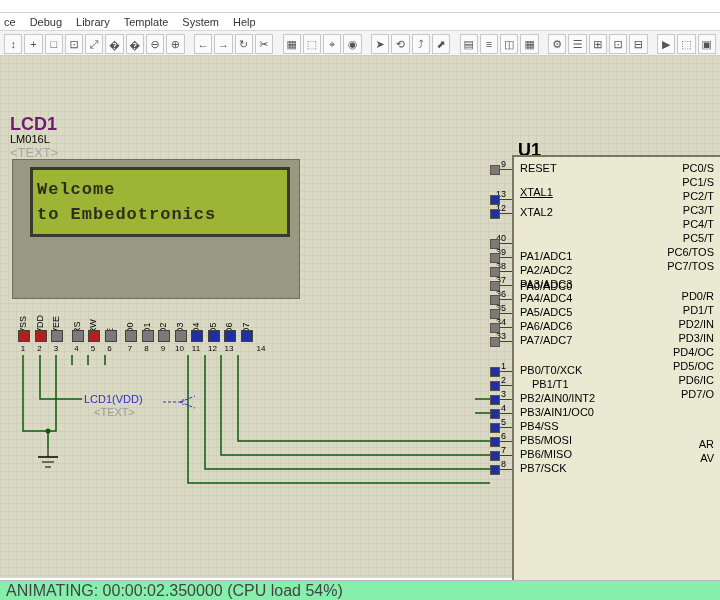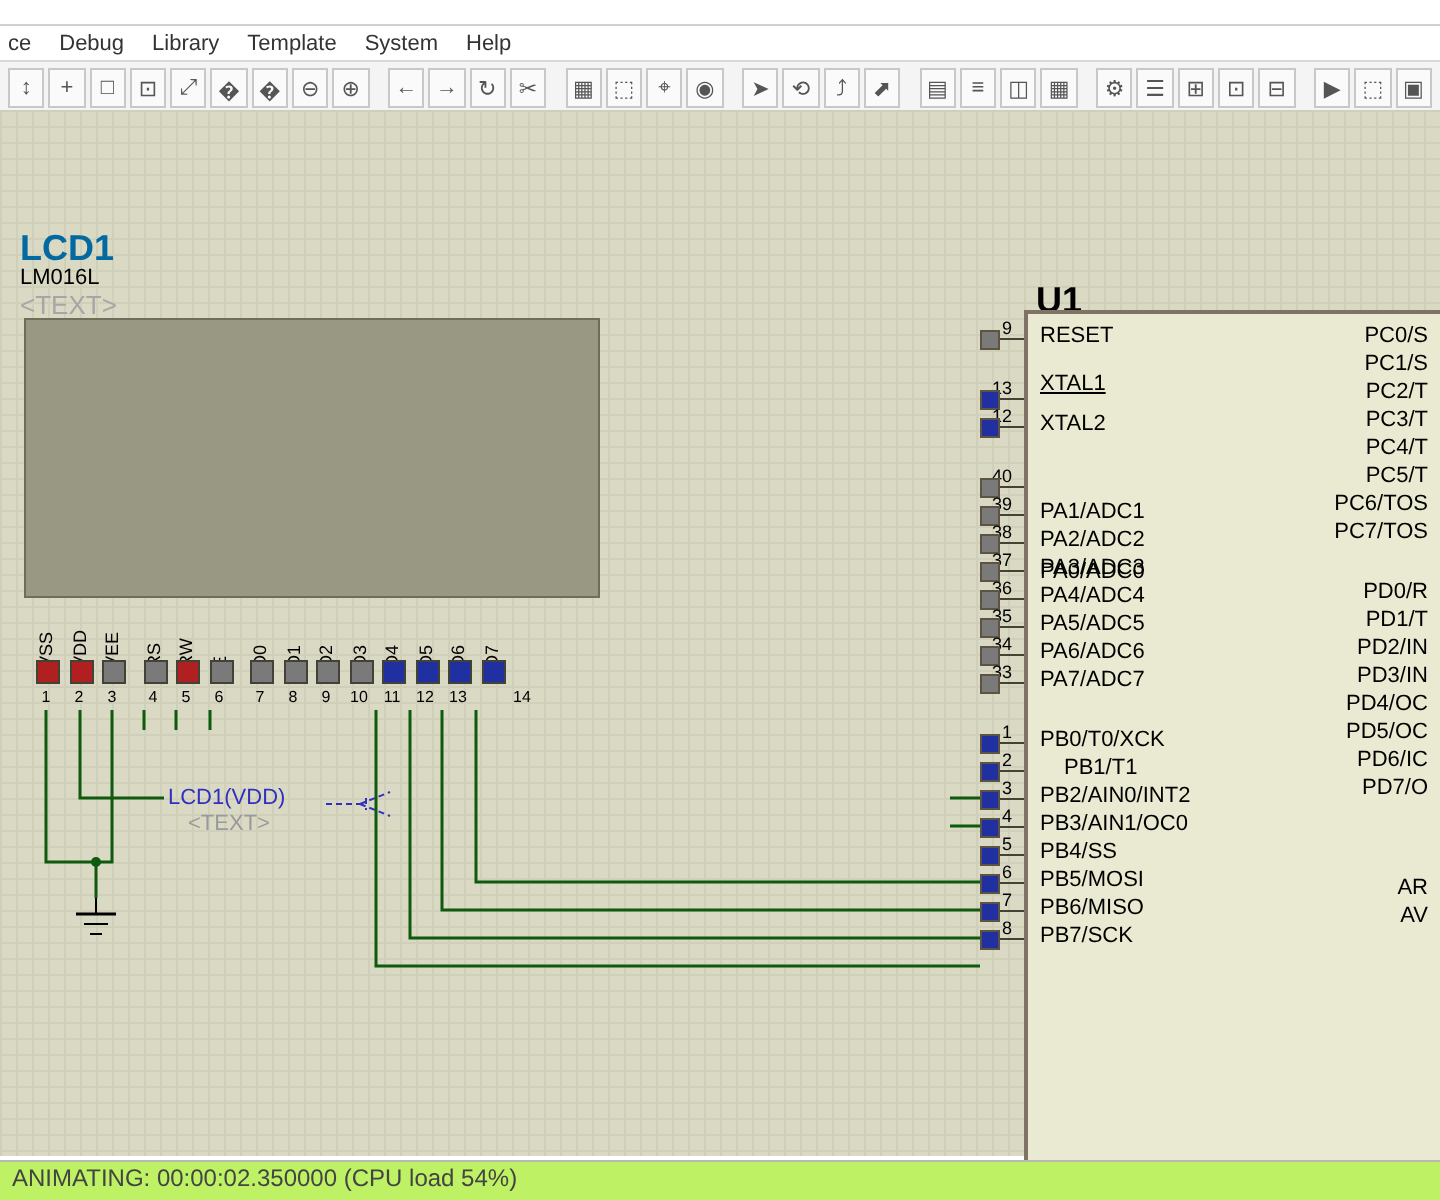--- a/index.html
+++ b/index.html
@@ -7,24 +7,24 @@
 .titlebar{height:12px;background:#fff;border-bottom:1px solid #d0d0d0}
 .menubar{height:17px;background:#fff;color:#333;padding:0 4px;display:flex;gap:14px;align-items:center}
 .menubar span{cursor:default}
 .toolbar-wrap{height:26px;background:#f4f4f4;border-top:1px solid #d8d8d8;border-bottom:1px solid #b8b8b8;display:flex;align-items:center;padding:0 4px;gap:2px}
 .tbtn{width:18px;height:18px;border:1px solid #c8c8c8;background:#fafafa;display:inline-flex;align-items:center;justify-content:center;font-size:11px;color:#555}
 .tsep{width:6px}
 .canvas{position:absolute;left:0;top:55px;right:0;bottom:22px;background:#dad9c4}
 .grid{position:absolute;inset:0;
  background-image:linear-gradient(#d0cfba 1px,transparent 1px),linear-gradient(90deg,#d0cfba 1px,transparent 1px),linear-gradient(#c6c5b0 1px,transparent 1px),linear-gradient(90deg,#c6c5b0 1px,transparent 1px);
  background-size:8px 8px,8px 8px,40px 40px,40px 40px}
-.statusbar{position:absolute;left:0;right:0;bottom:0;height:17px;background:#bef264;border-top:1px solid #b8b8b8;font-size:12px;color:#444;padding:1px 6px}
+.statusbar{position:absolute;left:0;right:0;bottom:0;height:17px;background:#86efac;border-top:1px solid #b8b8b8;font-size:16px;color:#444;padding:1px 6px}
 
 .lcd-wrap{position:absolute;left:10px;top:60px}
-.lcd-label{font:700 18px/1 Arial;color:#0369a1}
+.lcd-label{font:700 18px/1 Arial;color:#701a75}
 .lcd-sub{font:11px Arial;color:#000}
 .lcd-txt{font:13px Arial;color:#a6a6a6}
 .lcd-body{position:absolute;left:12px;top:104px;width:286px;height:138px;background:#989883;border:1px solid #6e6e5a}
 .lcd-screen{position:absolute;left:30px;top:112px;width:250px;height:64px;background:#9db434;border:3px solid #3a3a2c;font:700 17px/1.5 "Courier New",monospace;color:#2e2e1e;letter-spacing:1px;display:flex;flex-direction:column;justify-content:center;padding-left:4px}
 .pin-labels{position:absolute;left:22px;top:250px;font:9px/1 Arial;color:#000}
 .pinlab{position:absolute;transform:rotate(-90deg);transform-origin:left bottom;white-space:nowrap}
 .pinrow{position:absolute;left:18px;top:275px;height:25px}
 .pinbox{position:absolute;top:0;width:10px;height:10px;border:1px solid #424238}
 .pinnum{position:absolute;top:14px;width:12px;font:8px Arial;color:#000;text-align:center}
 .netlab{position:absolute;font:11px Arial;color:#3030c0}
@@ -98,20 +98,24 @@
 
   <div class="canvas">
     <div class="grid"></div>
 
     <div class="lcd-wrap">
       <div class="lcd-label">LCD1</div>
       <div class="lcd-sub">LM016L</div>
       <div class="lcd-txt">&lt;TEXT&gt;</div>
     </div>
     <div class="lcd-body"></div>
+    <div class="lcd-screen">
+      <div>   Welcome</div>
+      <div>to Embedotronics</div>
+    </div>
     <div id="pinlabels" class="pin-labels">
         <div class="pinlab" style="left: 6px; top: 20px;">VSS</div>
         <div class="pinlab" style="left: 22.5px; top: 20px;">VDD</div>
         <div class="pinlab" style="left: 39px; top: 20px;">VEE</div>
         <div class="pinlab" style="left: 59.5px; top: 20px;">RS</div>
         <div class="pinlab" style="left: 76px; top: 20px;">RW</div>
         <div class="pinlab" style="left: 92.5px; top: 20px;">E</div>
         <div class="pinlab" style="left: 113px; top: 20px;">D0</div>
         <div class="pinlab" style="left: 129.5px; top: 20px;">D1</div>
         <div class="pinlab" style="left: 146px; top: 20px;">D2</div>

